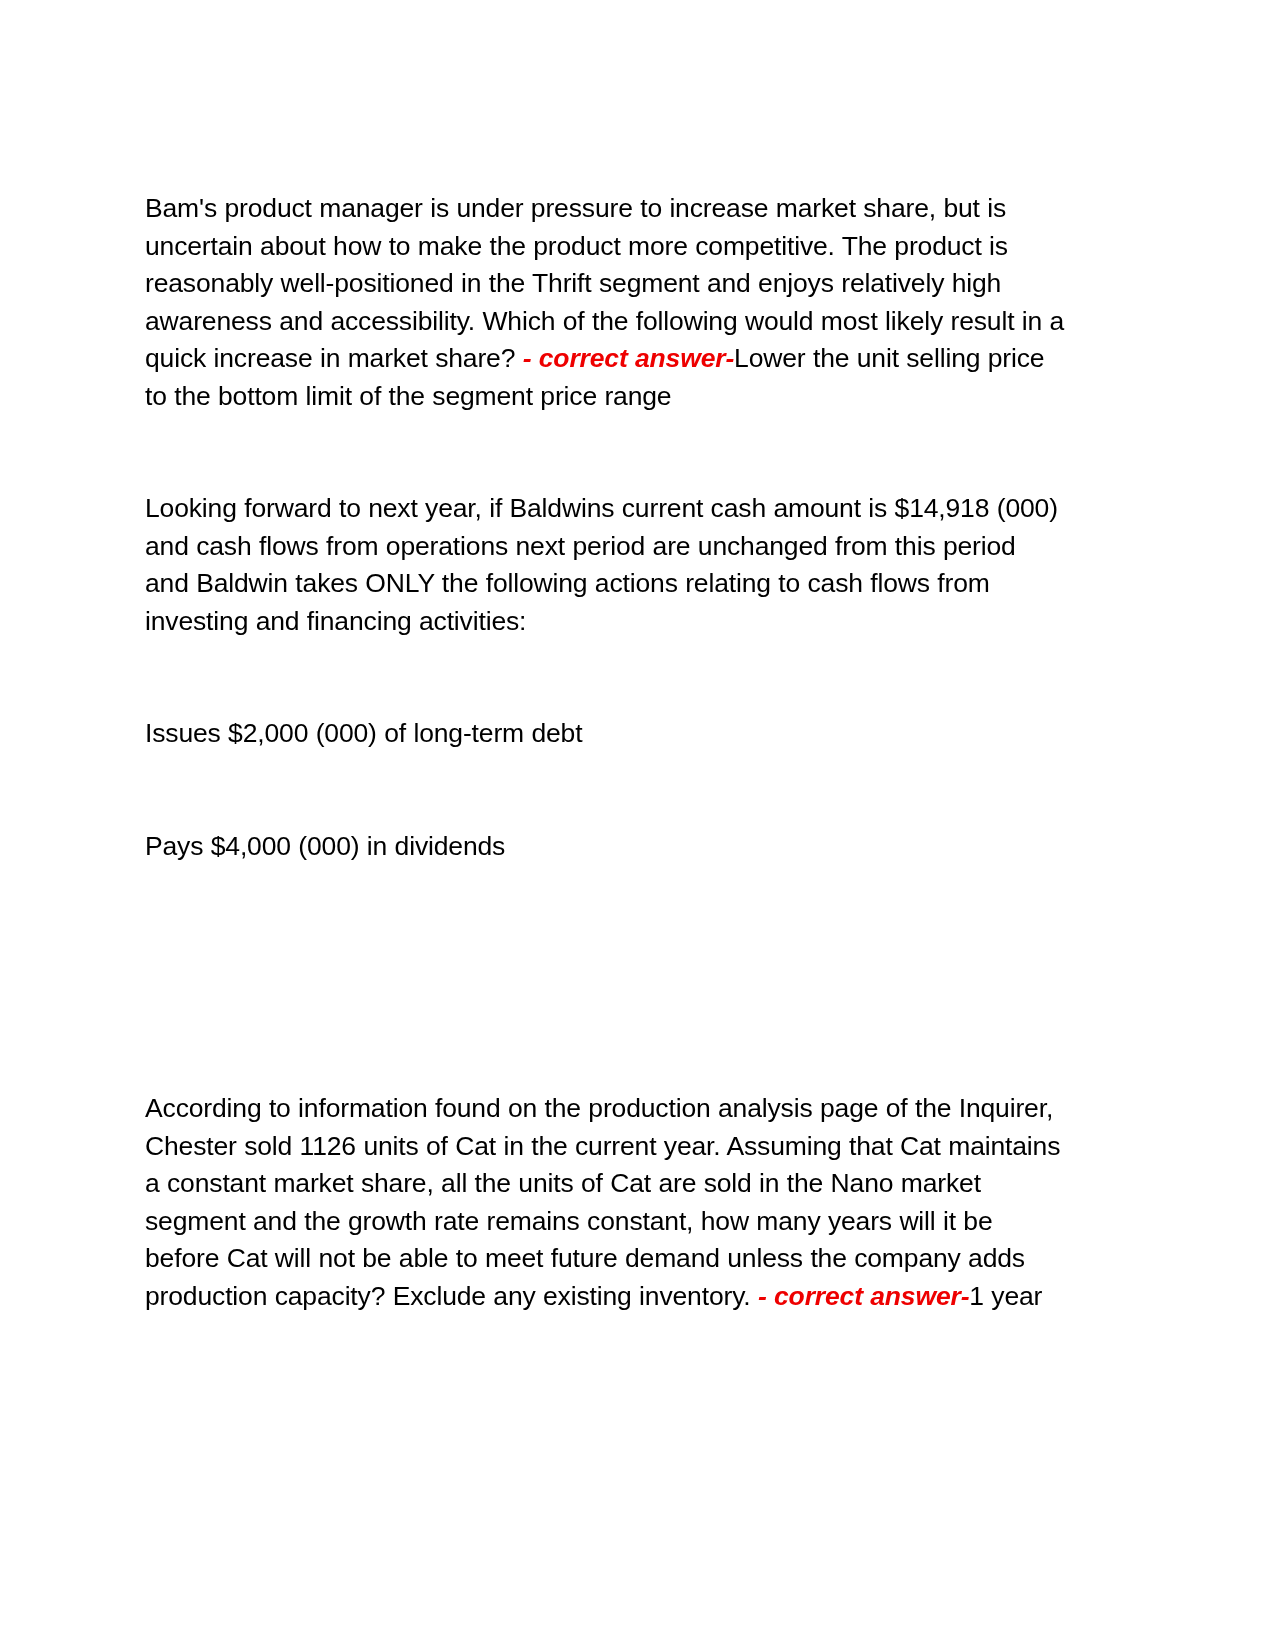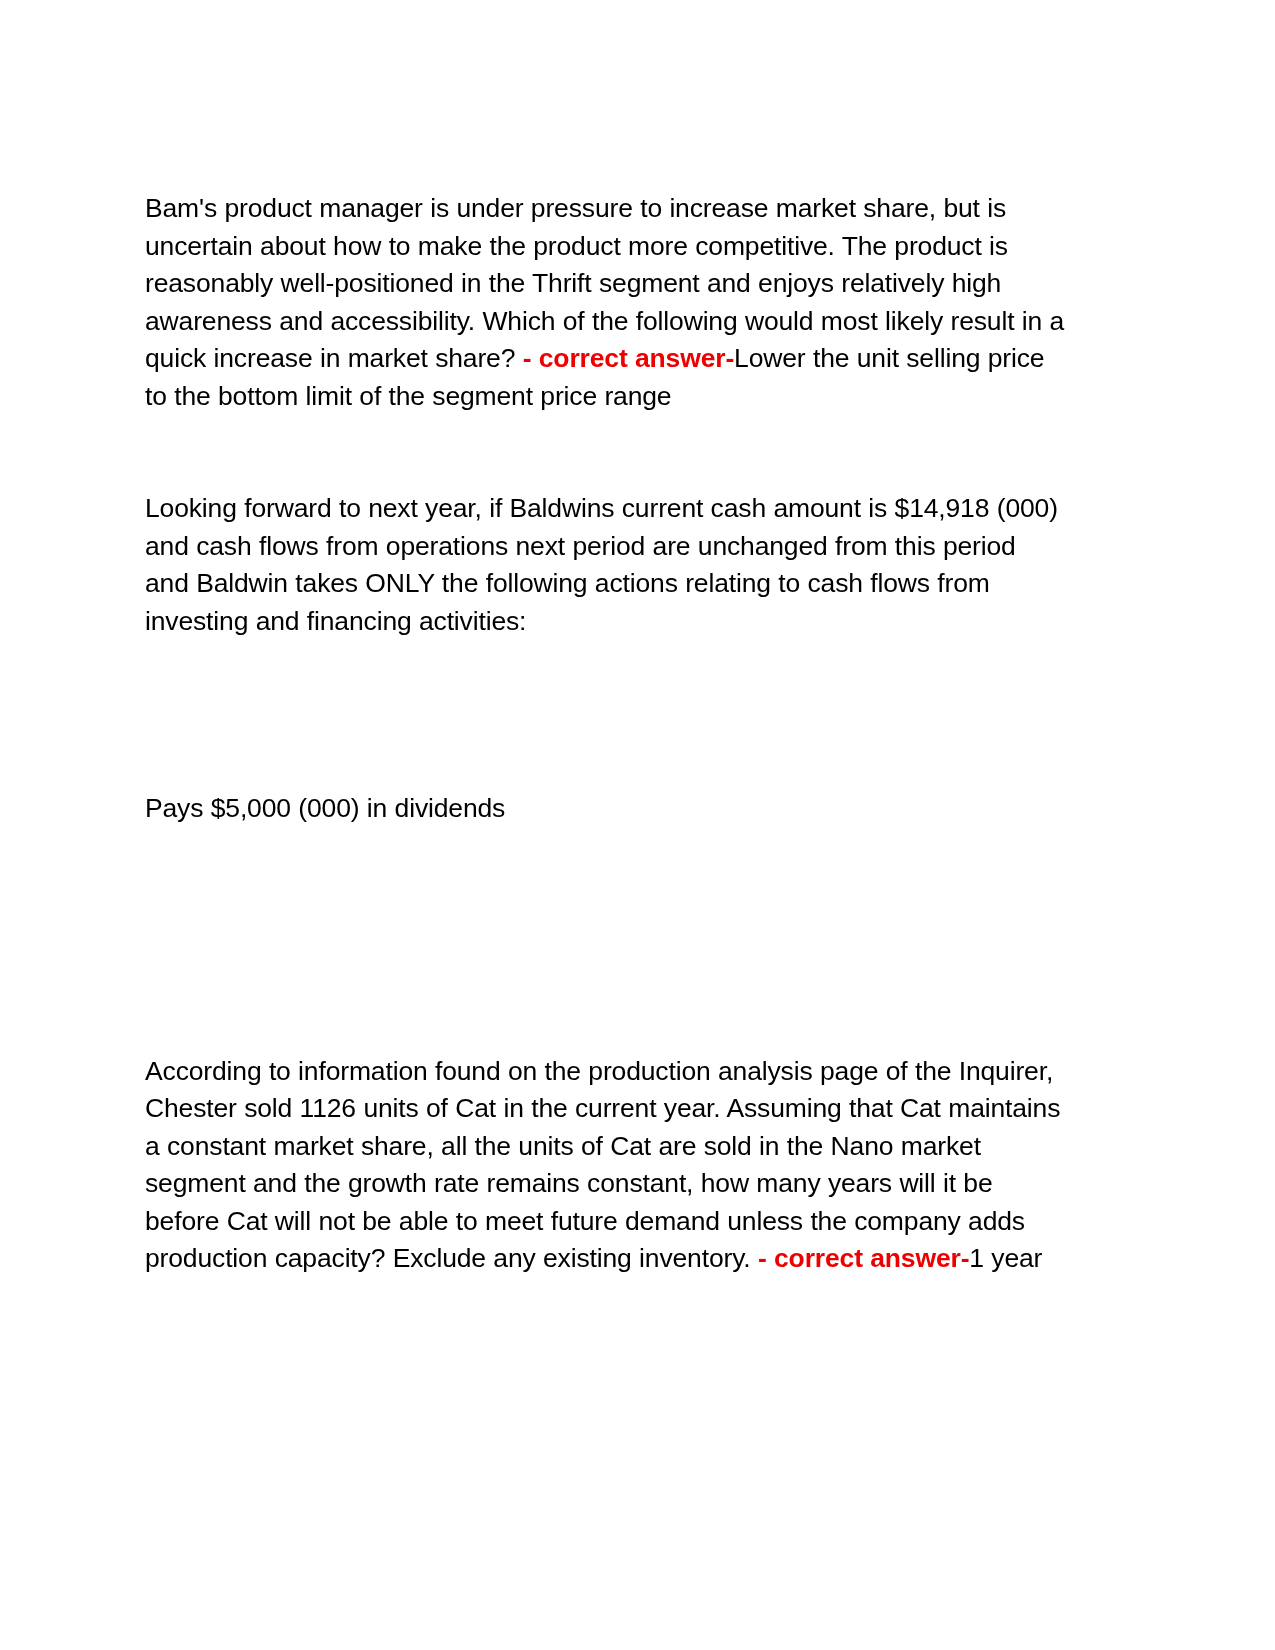--- a/index.html
+++ b/index.html
@@ -42,40 +42,42 @@
   
   .gap-block {
     height: 37.5px;
   }
   .gap-block.double {
     height: 75px;
   }
   .answer {
     color: #ee0000;
     font-weight: bold;
+    font-style: italic;
   }
 </style>
 </head>
 <body>
 
 <div class="page">
   <div class="doc-body">
 
     <p class="para"><span>Bam's product manager is under pressure to increase market share, but is uncertain about how to make the product more competitive. The product is reasonably well-positioned in the Thrift segment and enjoys relatively high awareness and accessibility. Which of the following would most likely result in a quick increase in market share? </span><span class="answer">- correct answer-</span><span>Lower the unit selling price to the bottom limit of the segment price range</span></p>
 
     <div class="gap-block double"></div>
 
     <p class="para"><span>Looking forward to next year, if Baldwins current cash amount is $14,918 (000) and cash flows from operations next period are unchanged from this period and Baldwin takes ONLY the following actions relating to cash flows from investing and financing activities:</span></p>
 
     <div class="gap-block double"></div>
 
+    <p class="para"><span>Issues $2,000 (000) of long-term debt</span></p>
 
     <div class="gap-block double"></div>
 
-    <p class="para"><span>Pays $5,000 (000) in dividends</span></p>
+    <p class="para"><span>Pays $4,000 (000) in dividends</span></p>
 
     <div class="gap-block double"></div>
 
 
     <div class="gap-block double"></div>
 
 
     <div class="gap-block double"></div>
 
     <p class="para"><span>According to information found on the production analysis page of the Inquirer, Chester sold 1126 units of Cat in the current year. Assuming that Cat maintains a constant market share, all the units of Cat are sold in the Nano market segment and the growth rate remains constant, how many years will it be before Cat will not be able to meet future demand unless the company adds production capacity? Exclude any existing inventory. </span><span class="answer">- correct answer-</span><span>1 year</span></p>

